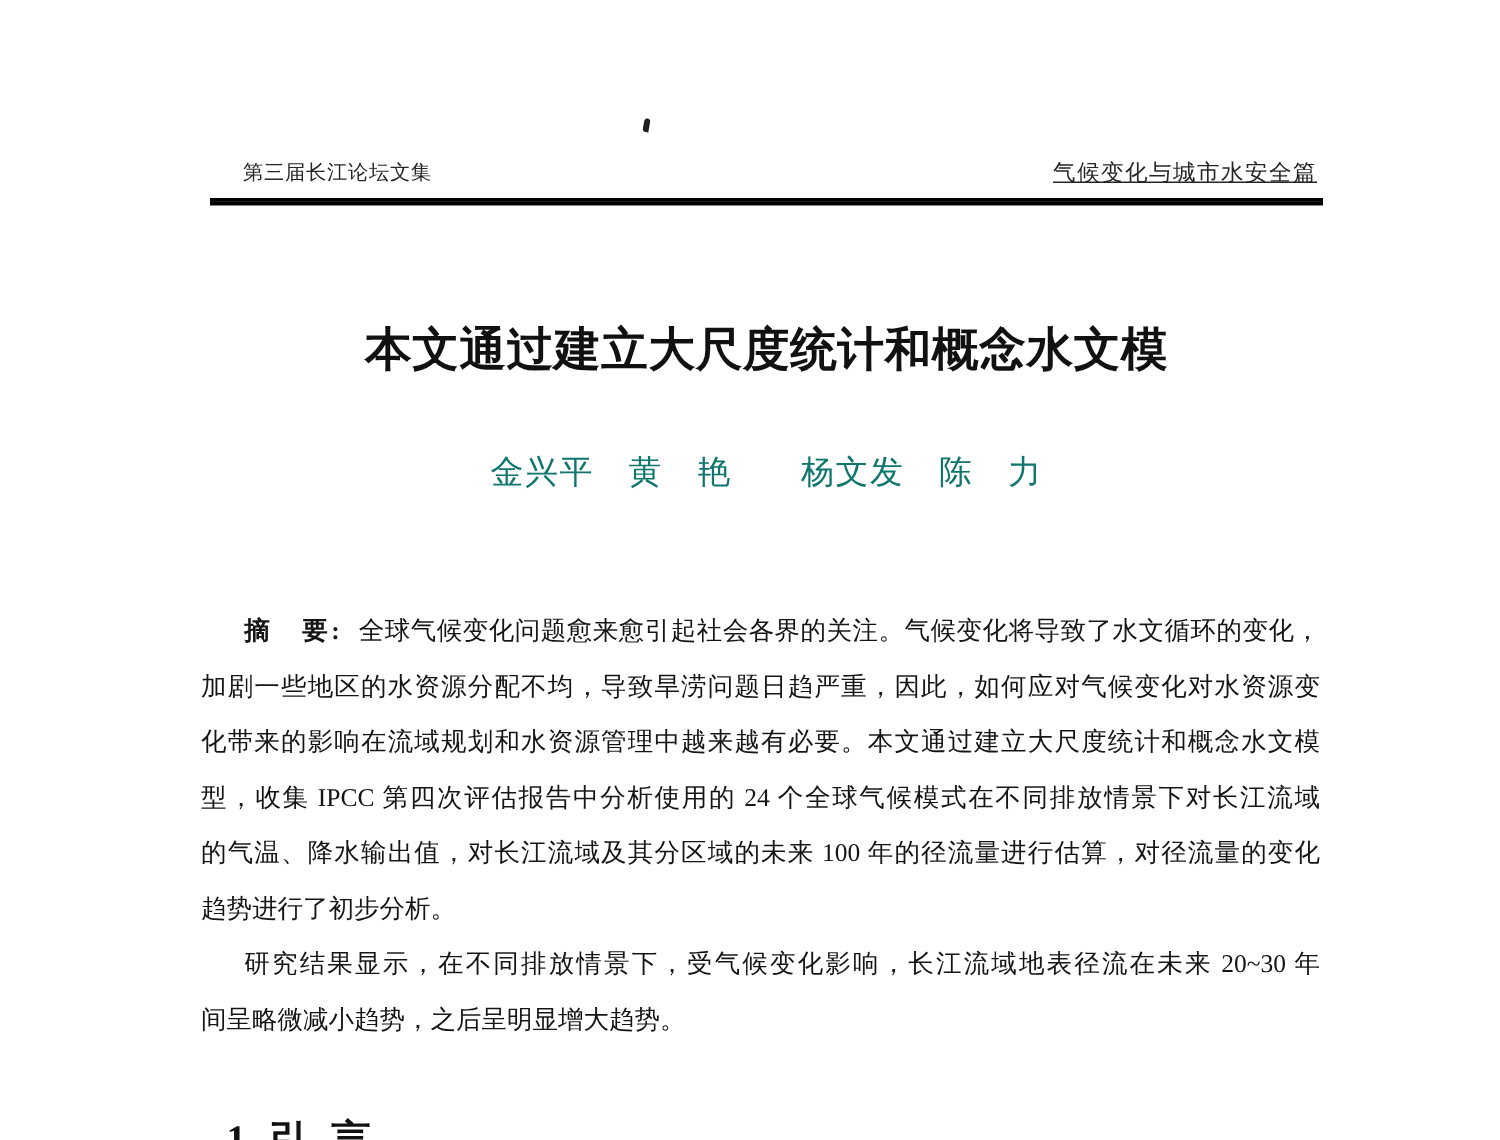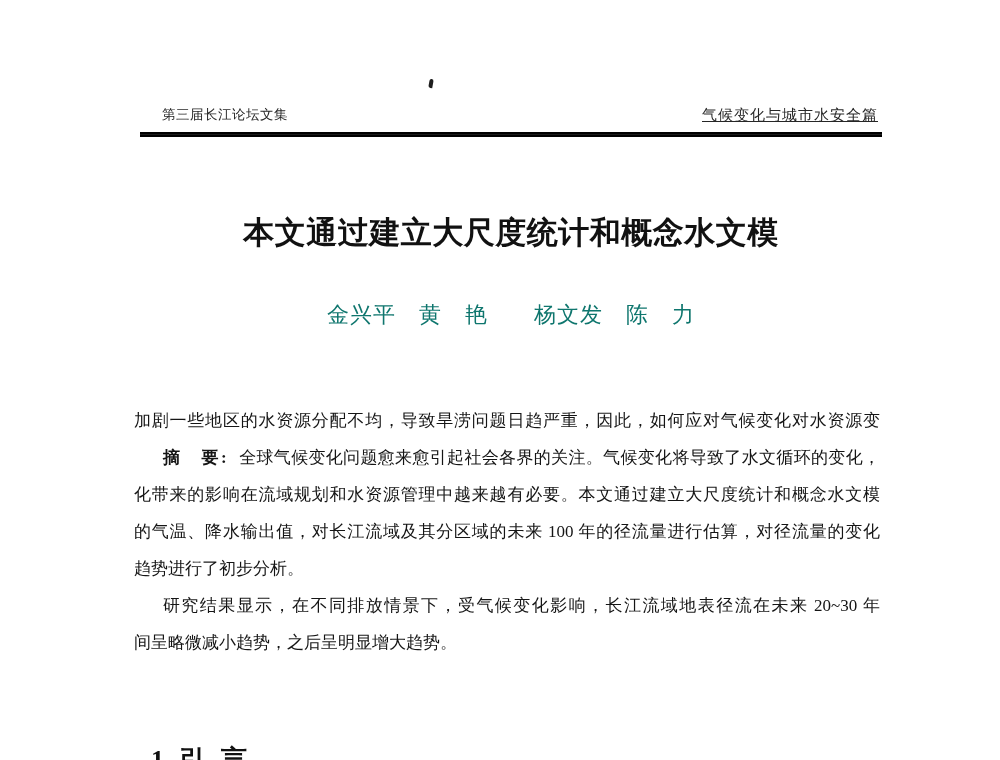--- a/index.html
+++ b/index.html
@@ -140,26 +140,27 @@
   </div>
 
   <div class="header-rule"></div>
 
   <div class="paper-title">本文通过建立大尺度统计和概念水文模</div>
 
   <div class="authors-line">金兴平　黄　艳　　杨文发　陈　力</div>
 
 
   <div class="abstract-block">
-    <div class="jline">加剧一些地区的水资源分配不均，导致旱涝问题日趋严重，因此，如何应对气候变化对水资源变</div>
     <div class="jline indent">
       <span class="abstract-label">摘　要:</span>
       <span>全球气候变化问题愈来愈引起社会各界的关注。气候变化将导致了水文循环的变化，</span>
     </div>
+    <div class="jline">加剧一些地区的水资源分配不均，导致旱涝问题日趋严重，因此，如何应对气候变化对水资源变</div>
     <div class="jline">化带来的影响在流域规划和水资源管理中越来越有必要。本文通过建立大尺度统计和概念水文模</div>
+    <div class="jline">型，收集 IPCC 第四次评估报告中分析使用的 24 个全球气候模式在不同排放情景下对长江流域</div>
     <div class="jline">的气温、降水输出值，对长江流域及其分区域的未来 100 年的径流量进行估算，对径流量的变化</div>
     <div class="jline last">趋势进行了初步分析。</div>
     <div class="jline indent">研究结果显示，在不同排放情景下，受气候变化影响，长江流域地表径流在未来 20~30 年</div>
     <div class="jline last">间呈略微减小趋势，之后呈明显增大趋势。</div>
   </div>
 
   <div class="section-heading">1 引 言</div>
 
 </div>
 

